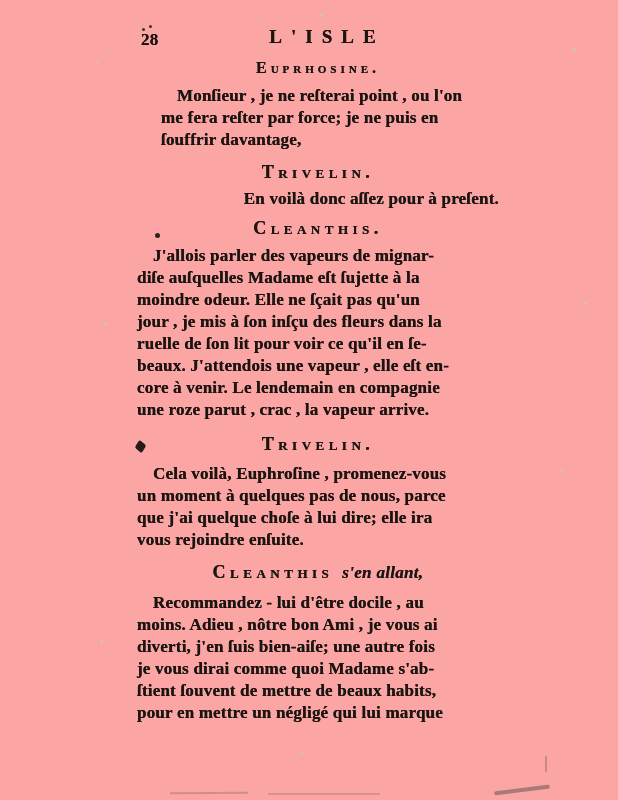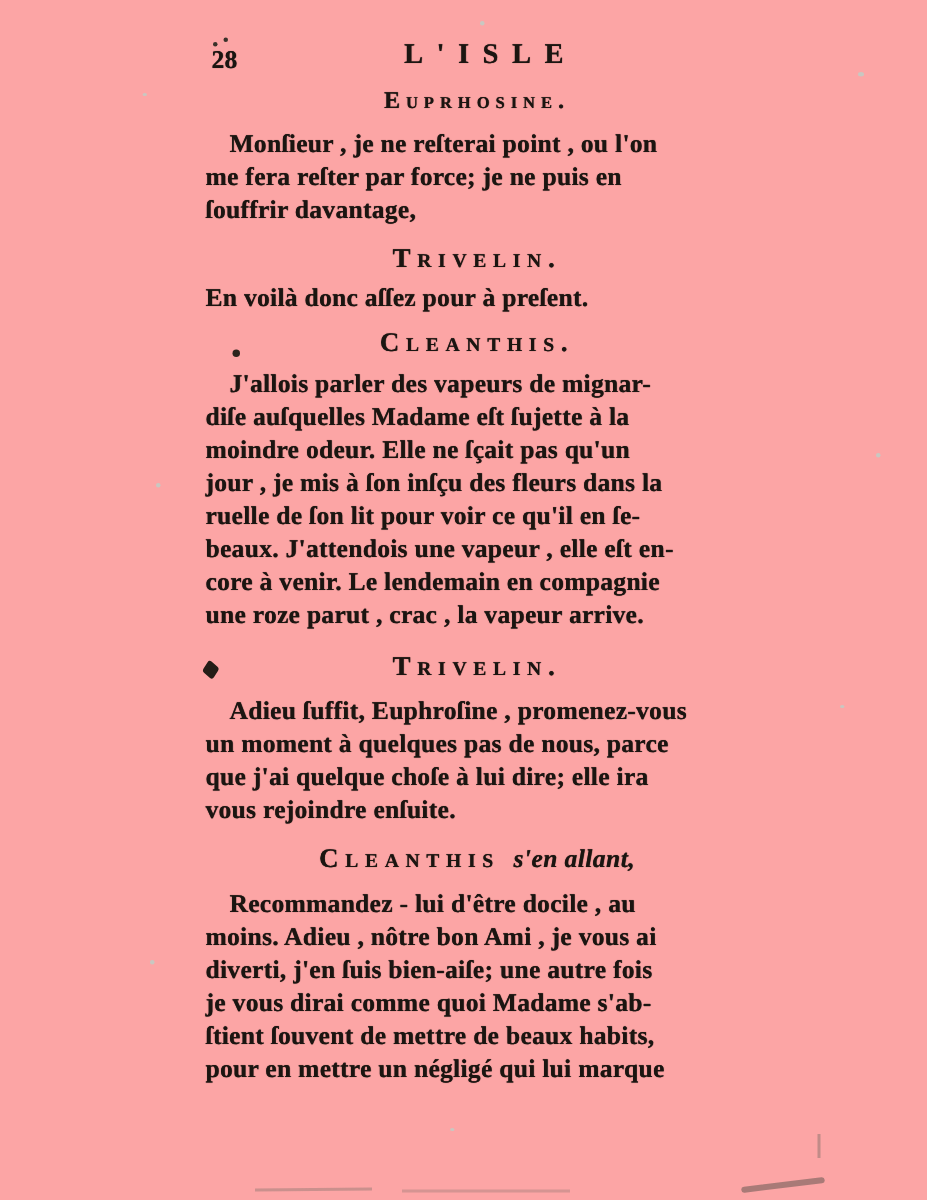--- a/index.html
+++ b/index.html
@@ -32,24 +32,24 @@
   }
   .speaker .stage{
     font-variant:normal;font-style:italic;letter-spacing:0.3px;font-size:17px;
   }
   .h1{margin-top:9px;font-size:16px;letter-spacing:4px;}
   .h2{margin-top:10px;}
   .h3{margin-top:7px;}
   .h4{margin-top:12px;}
   .h5{margin-top:10px;}
   .para{margin:0;}
-  .p1{margin-top:6px;}
+  .p1{margin-top:6px;margin-left:24px;}
   .pline{white-space:nowrap;}
   .indent{text-indent:16px;}
-  .single{margin-top:5px;text-align:left;white-space:nowrap;}
+  .single{margin-top:5px;text-align:right;white-space:nowrap;}
   .m6{margin-top:6px;}
   .m8{margin-top:8px;}
   
   .ink{position:absolute;background:#241d17;}
   .dot{border-radius:50%;}
   .diamond{
     left:136px;top:442px;width:9px;height:9px;
     transform:rotate(40deg) skewX(8deg);
     border-radius:2px;
   }
@@ -96,21 +96,21 @@
       <div class="pline">jour , je mis à ſon inſçu des fleurs dans la</div>
       <div class="pline">ruelle de ſon lit pour voir ce qu'il en ſe-</div>
       <div class="pline">beaux. J'attendois une vapeur , elle eſt en-</div>
       <div class="pline">core à venir. Le lendemain en compagnie</div>
       <div class="pline">une roze parut , crac , la vapeur arrive.</div>
     </div>
 
     <div class="speaker h4">Trivelin.</div>
 
     <div class="para m8">
-      <div class="pline indent">Adieu ſuffit, Euphroſine , promenez-vous</div>
+      <div class="pline indent">Cela voilà, Euphroſine , promenez-vous</div>
       <div class="pline">un moment à quelques pas de nous, parce</div>
       <div class="pline">que j'ai quelque choſe à lui dire; elle ira</div>
       <div class="pline">vous rejoindre enſuite.</div>
     </div>
 
     <div class="speaker h5">
       <span>Cleanthis </span><span class="stage">s'en allant,</span>
     </div>
 
     <div class="para m8">

